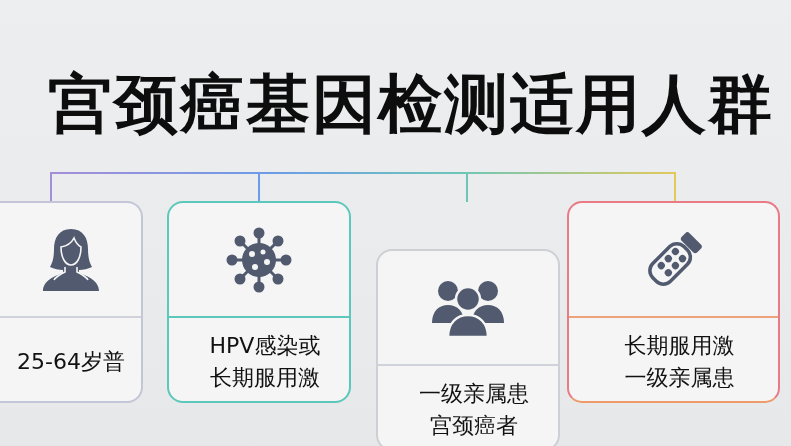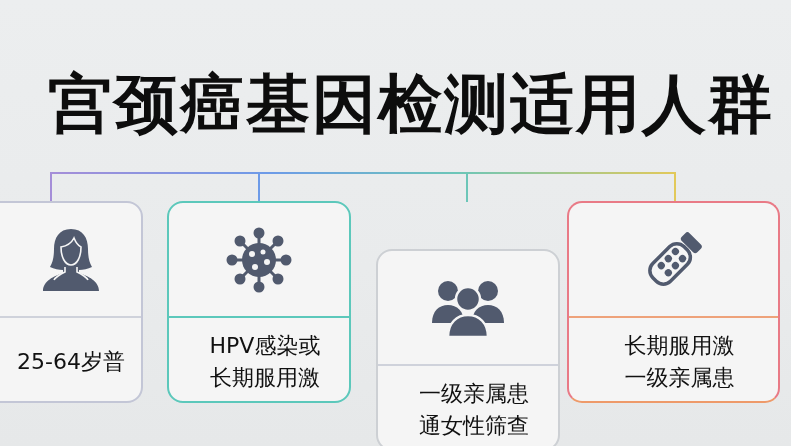--- a/index.html
+++ b/index.html
@@ -100,21 +100,21 @@
       <circle cx="18" cy="14" r="10" fill="#515a6e"></circle>
       <path d="M2 46c0-12 7-18 16-18s16 6 16 18z" fill="#515a6e"></path>
       <circle cx="58" cy="14" r="10" fill="#515a6e"></circle>
       <path d="M42 46c0-12 7-18 16-18s16 6 16 18z" fill="#515a6e"></path>
       <circle cx="38" cy="22" r="12" fill="#515a6e" stroke="#f5f5f5" stroke-width="2.5"></circle>
       <path d="M18 60c0-14 9-22 20-22s20 8 20 22z" fill="#515a6e" stroke="#f5f5f5" stroke-width="2.5"></path>
     </svg>
   </div>
   <div class="label">
     <span>一级亲属患</span>
-    <span>通女性筛查</span>
+    <span>宫颈癌者</span>
   </div>
 </div>
 
 <div class="card" style="left:567px; width:213px; border-color:#e97a86; border-bottom-color:#ee9a6a;border-radius:15px;">
   <div class="icon-area" style="border-bottom-color:#eea27a;">
     <svg width="64" height="64" viewBox="0 0 64 64">
       <g transform="rotate(45 32 32)">
         <rect x="21" y="2" width="22" height="11" rx="3" fill="#515a6e"></rect>
         <rect x="19.5" y="15.5" width="25" height="44" rx="10" fill="none" stroke="#515a6e" stroke-width="3.5"></rect>
         <circle cx="27" cy="25" r="3.6" fill="#515a6e"></circle>

